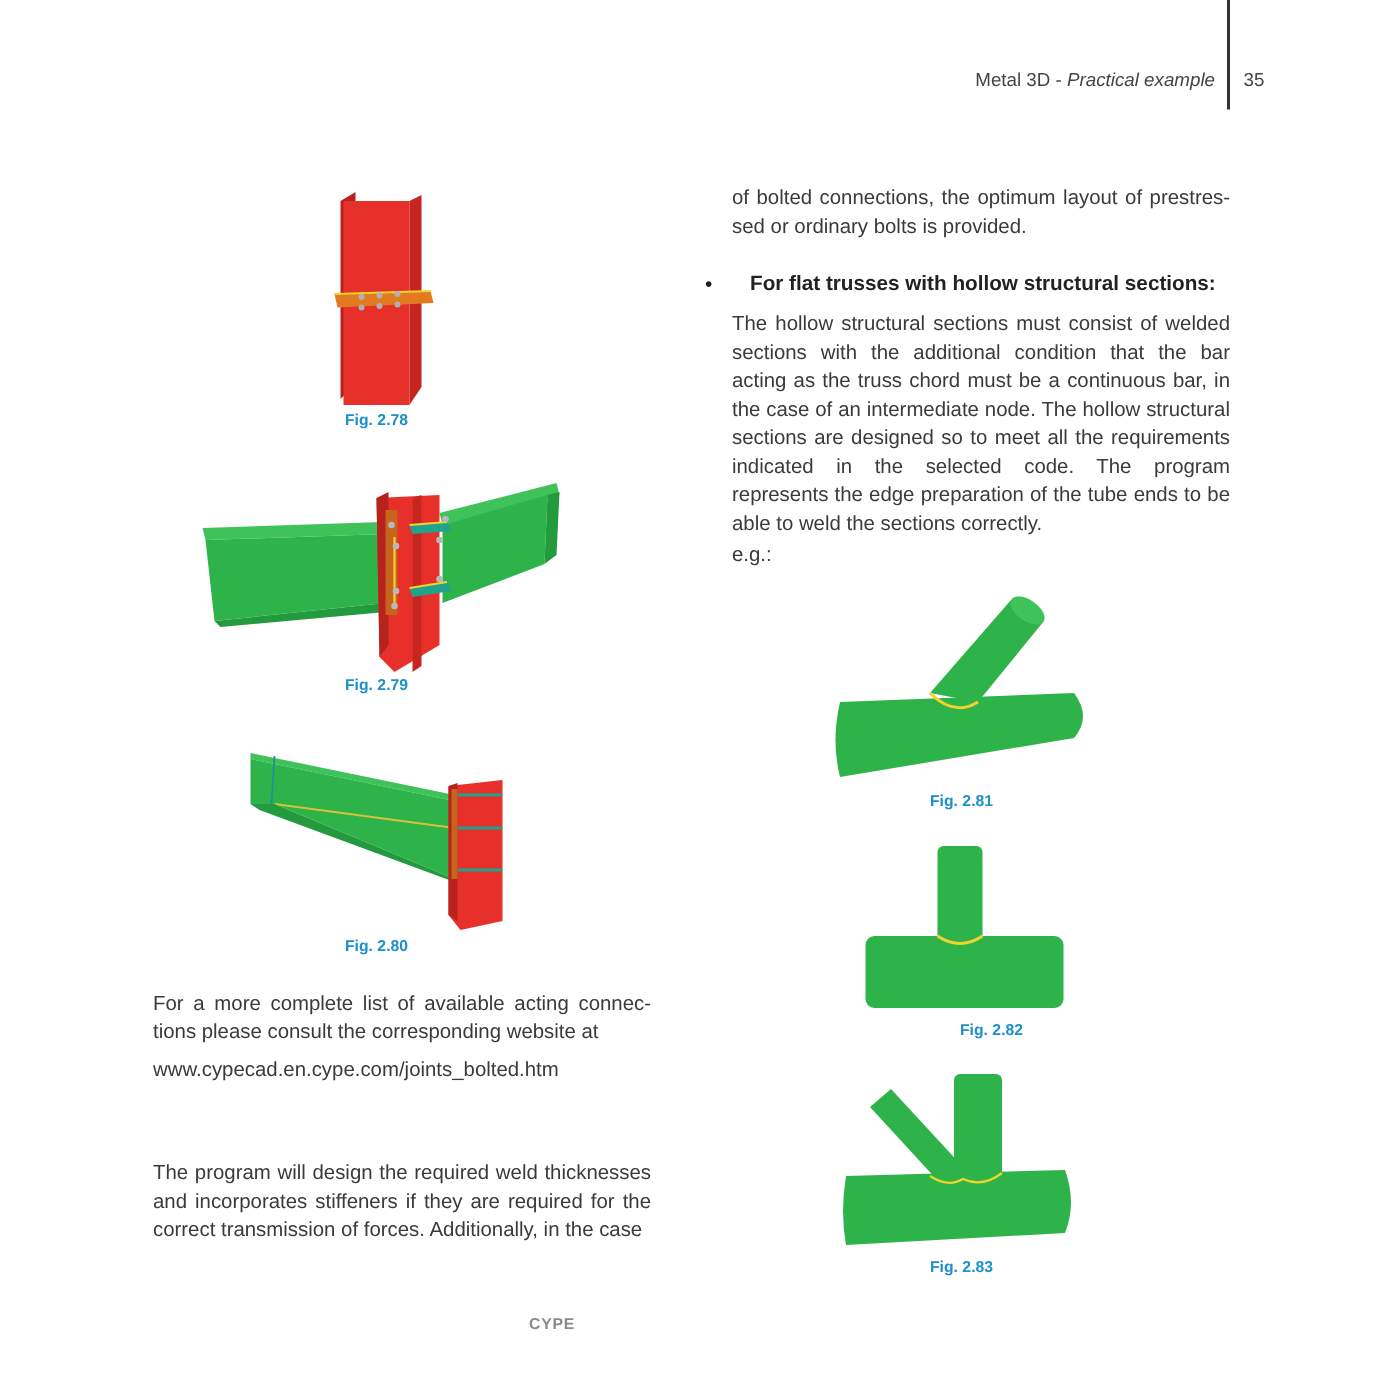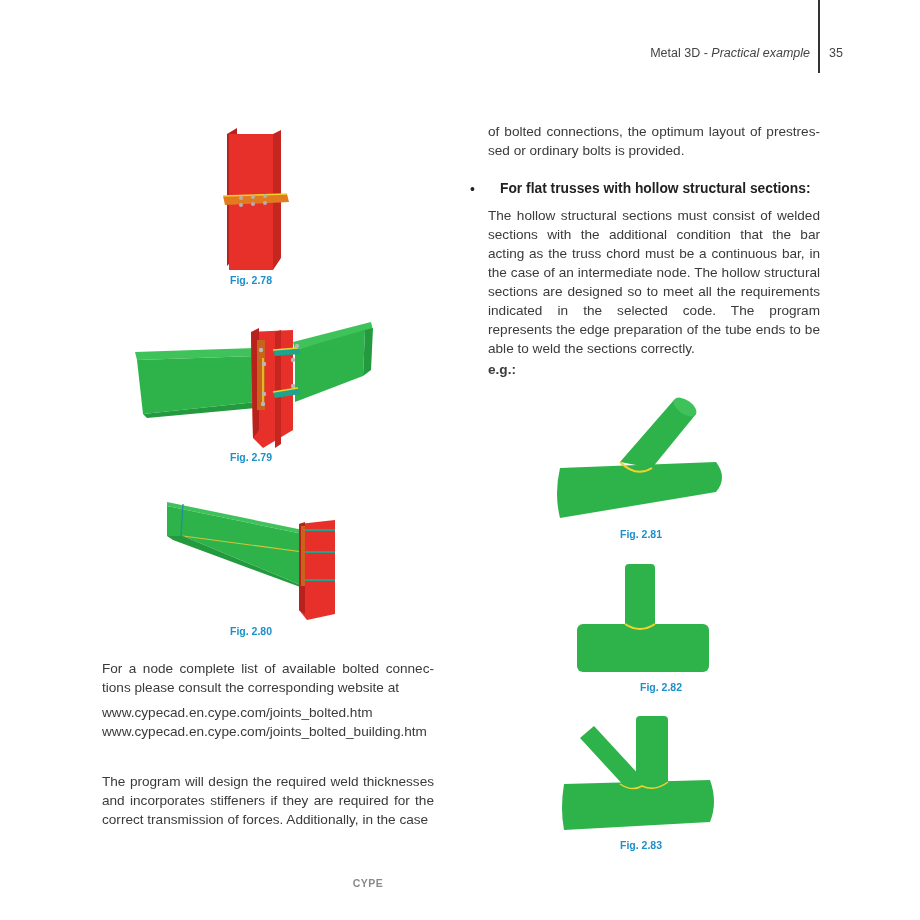--- a/index.html
+++ b/index.html
@@ -41,28 +41,27 @@
 <div class="abs body-text col-right" style="top:122px;">
   <p>of bolted connections, the optimum layout of prestres-sed or ordinary bolts is provided.</p>
 </div>
 
 <div class="abs bullet-dot">•</div>
 <div class="abs col-right bullet-head" style="top:181px;">For flat trusses with hollow structural sections:</div>
 
 <div class="abs body-text col-right" style="top:206px;">
   <p>The hollow structural sections must consist of welded sections with the additional condition that the bar acting as the truss chord must be a continuous bar, in the case of an intermediate node. The hollow structural sections are designed so to meet all the requirements indicated in the selected code. The program represents the edge preparation of the tube ends to be able to weld the sections correctly.</p>
 </div>
-<div class="abs body-text col-right" style="top:360px;font-weight:bold;">e.g.:</div>
+<div class="abs body-text col-right" style="top:360px;">e.g.:</div>
 
 <div class="abs body-text col-left" style="top:659px;">
-  <p>For a node complete list of available bolted connec-tions please consult the corresponding website at</p>
+  <p>For a more complete list of available acting connec-tions please consult the corresponding website at</p>
 </div>
 <div class="abs body-text col-left" style="top:703px; text-align:left;">
   <div>www.cypecad.en.cype.com/joints_bolted.htm</div>
-  <div>www.cypecad.en.cype.com/joints_bolted_building.htm</div>
 </div>
 <div class="abs body-text col-left" style="top:772px;">
   <p>The program will design the required weld thicknesses and incorporates stiffeners if they are required for the correct transmission of forces. Additionally, in the case</p>
 </div>
 
 <div class="abs" style="left:215px; top:128px;">
   <svg width="80" height="142" viewBox="0 0 80 142">
     <polygon points="12,6 22,0 22,128 12,138" fill="#b8221c"></polygon>
     <polygon points="14,6 58,6 58,142 14,142" fill="#e8302a"></polygon>
     <polygon points="58,6 66,2 66,130 58,142" fill="#c52620"></polygon>

